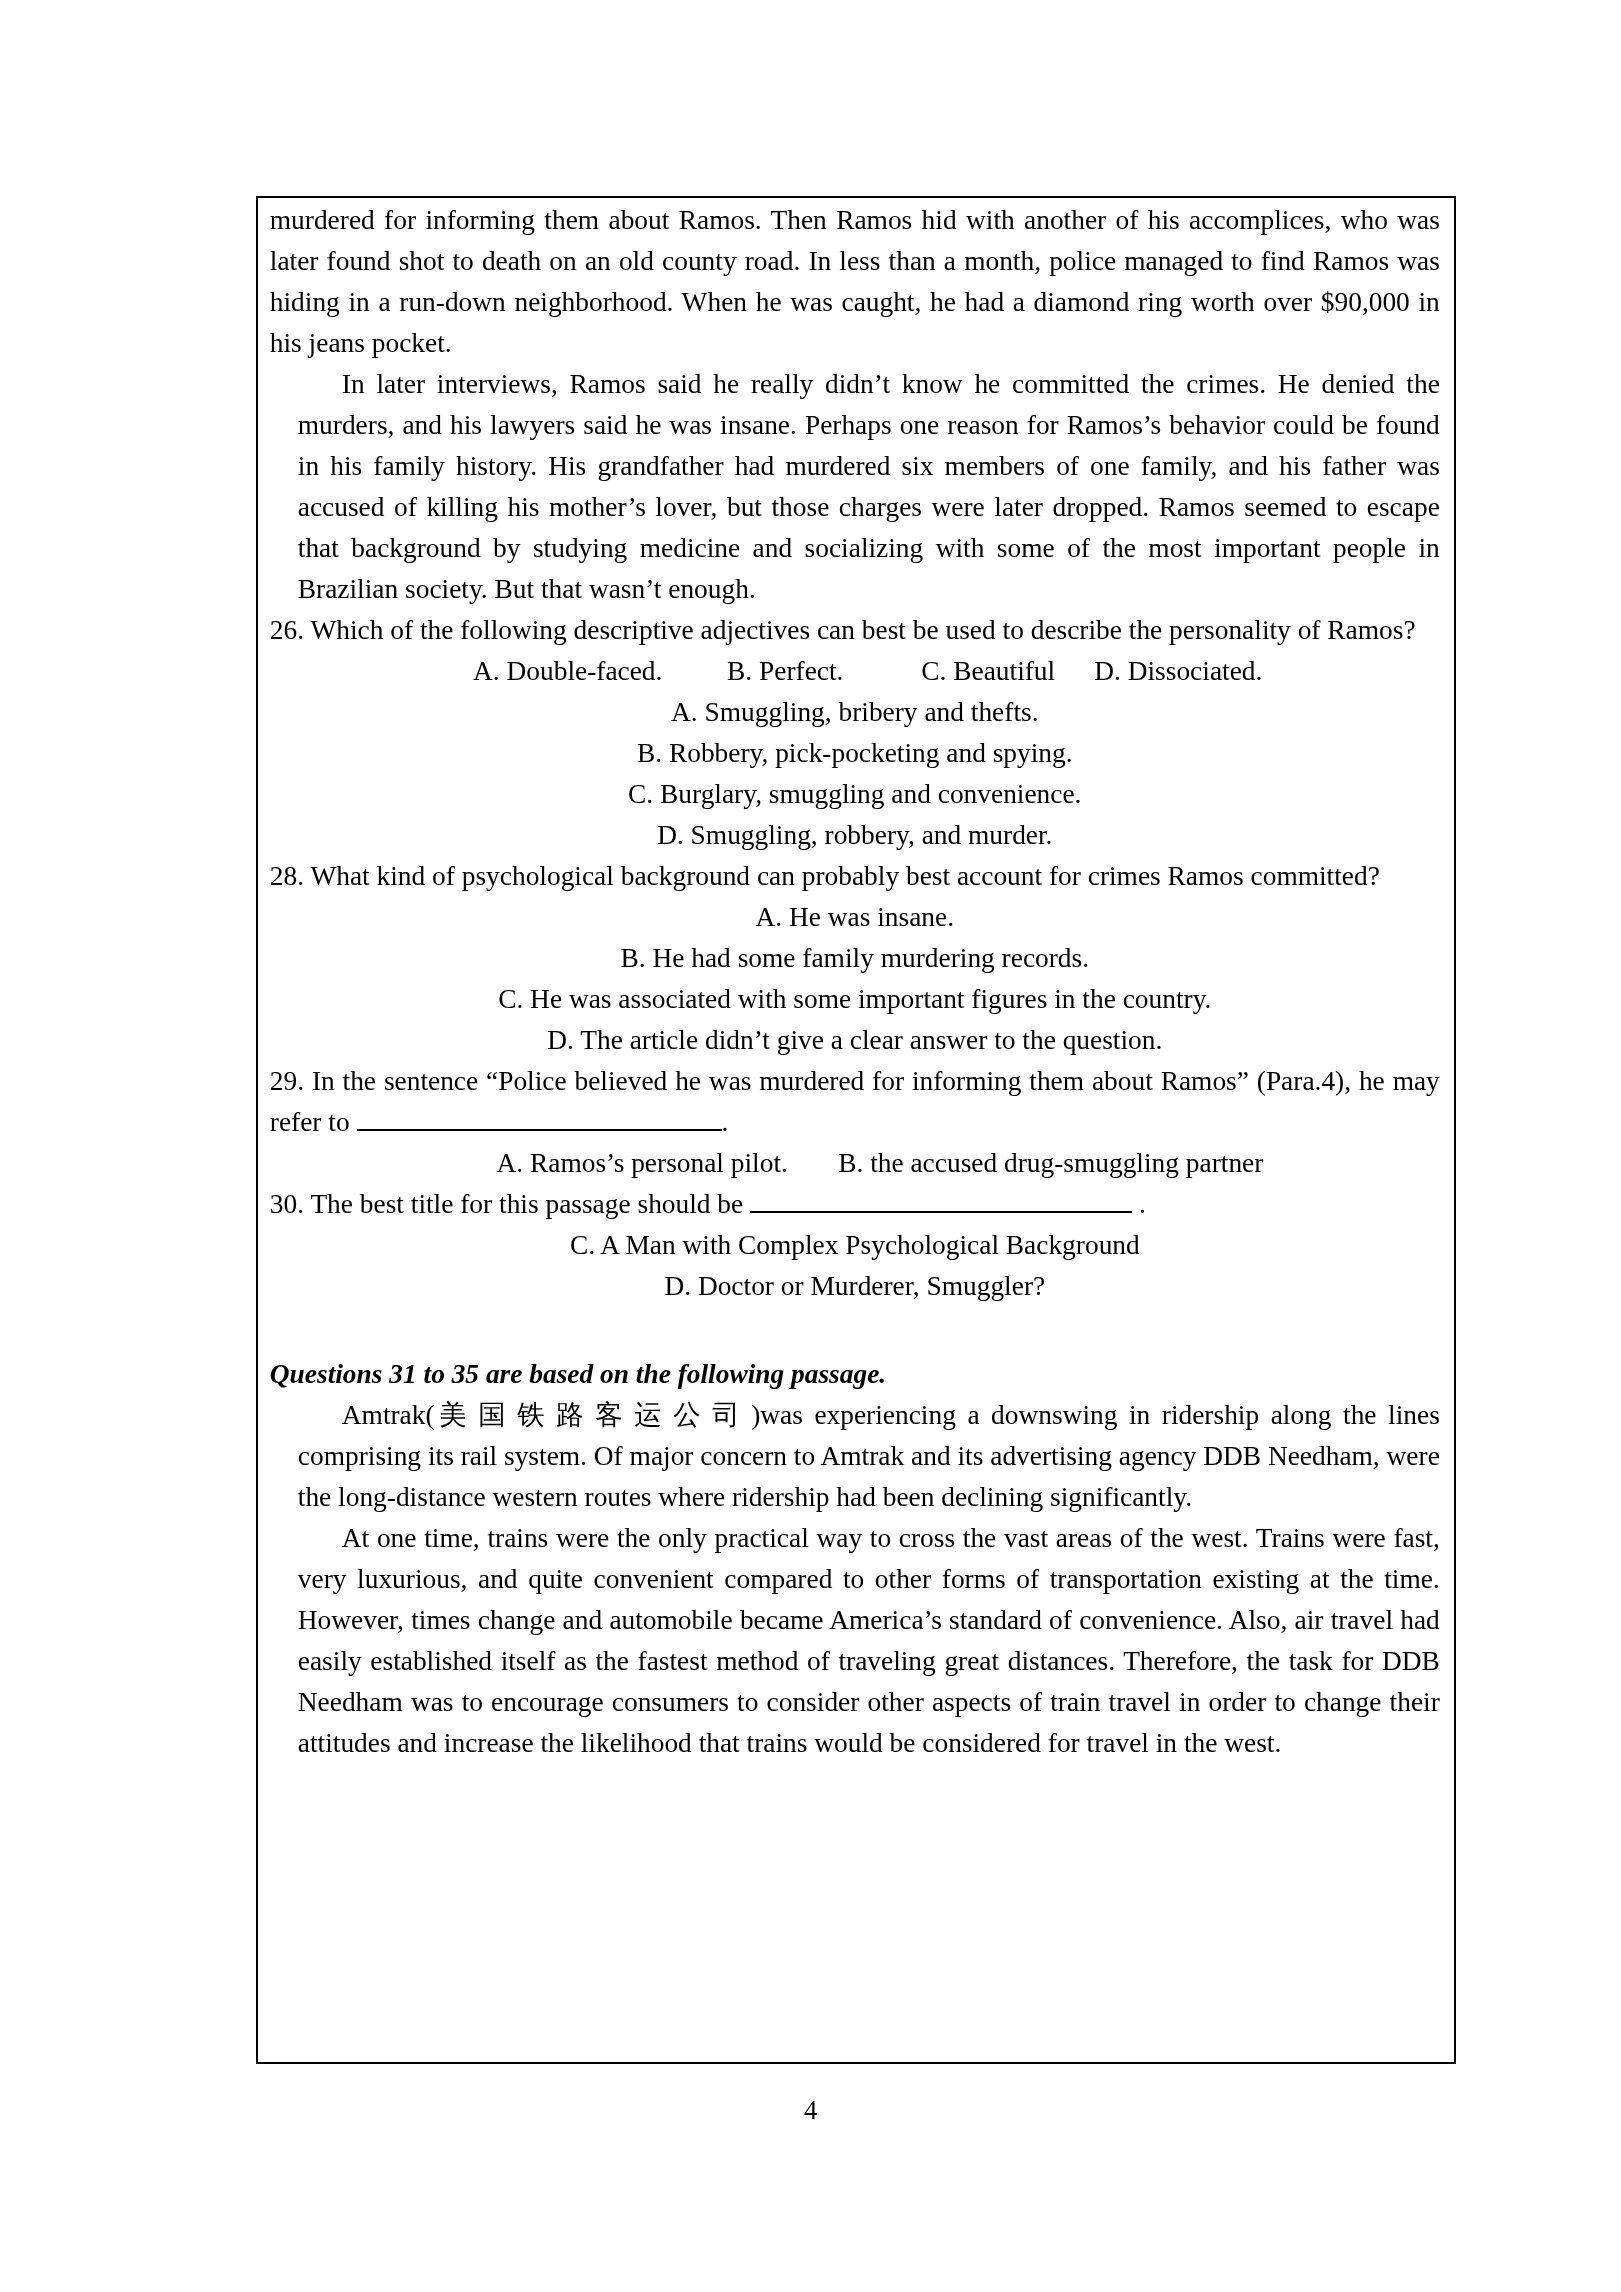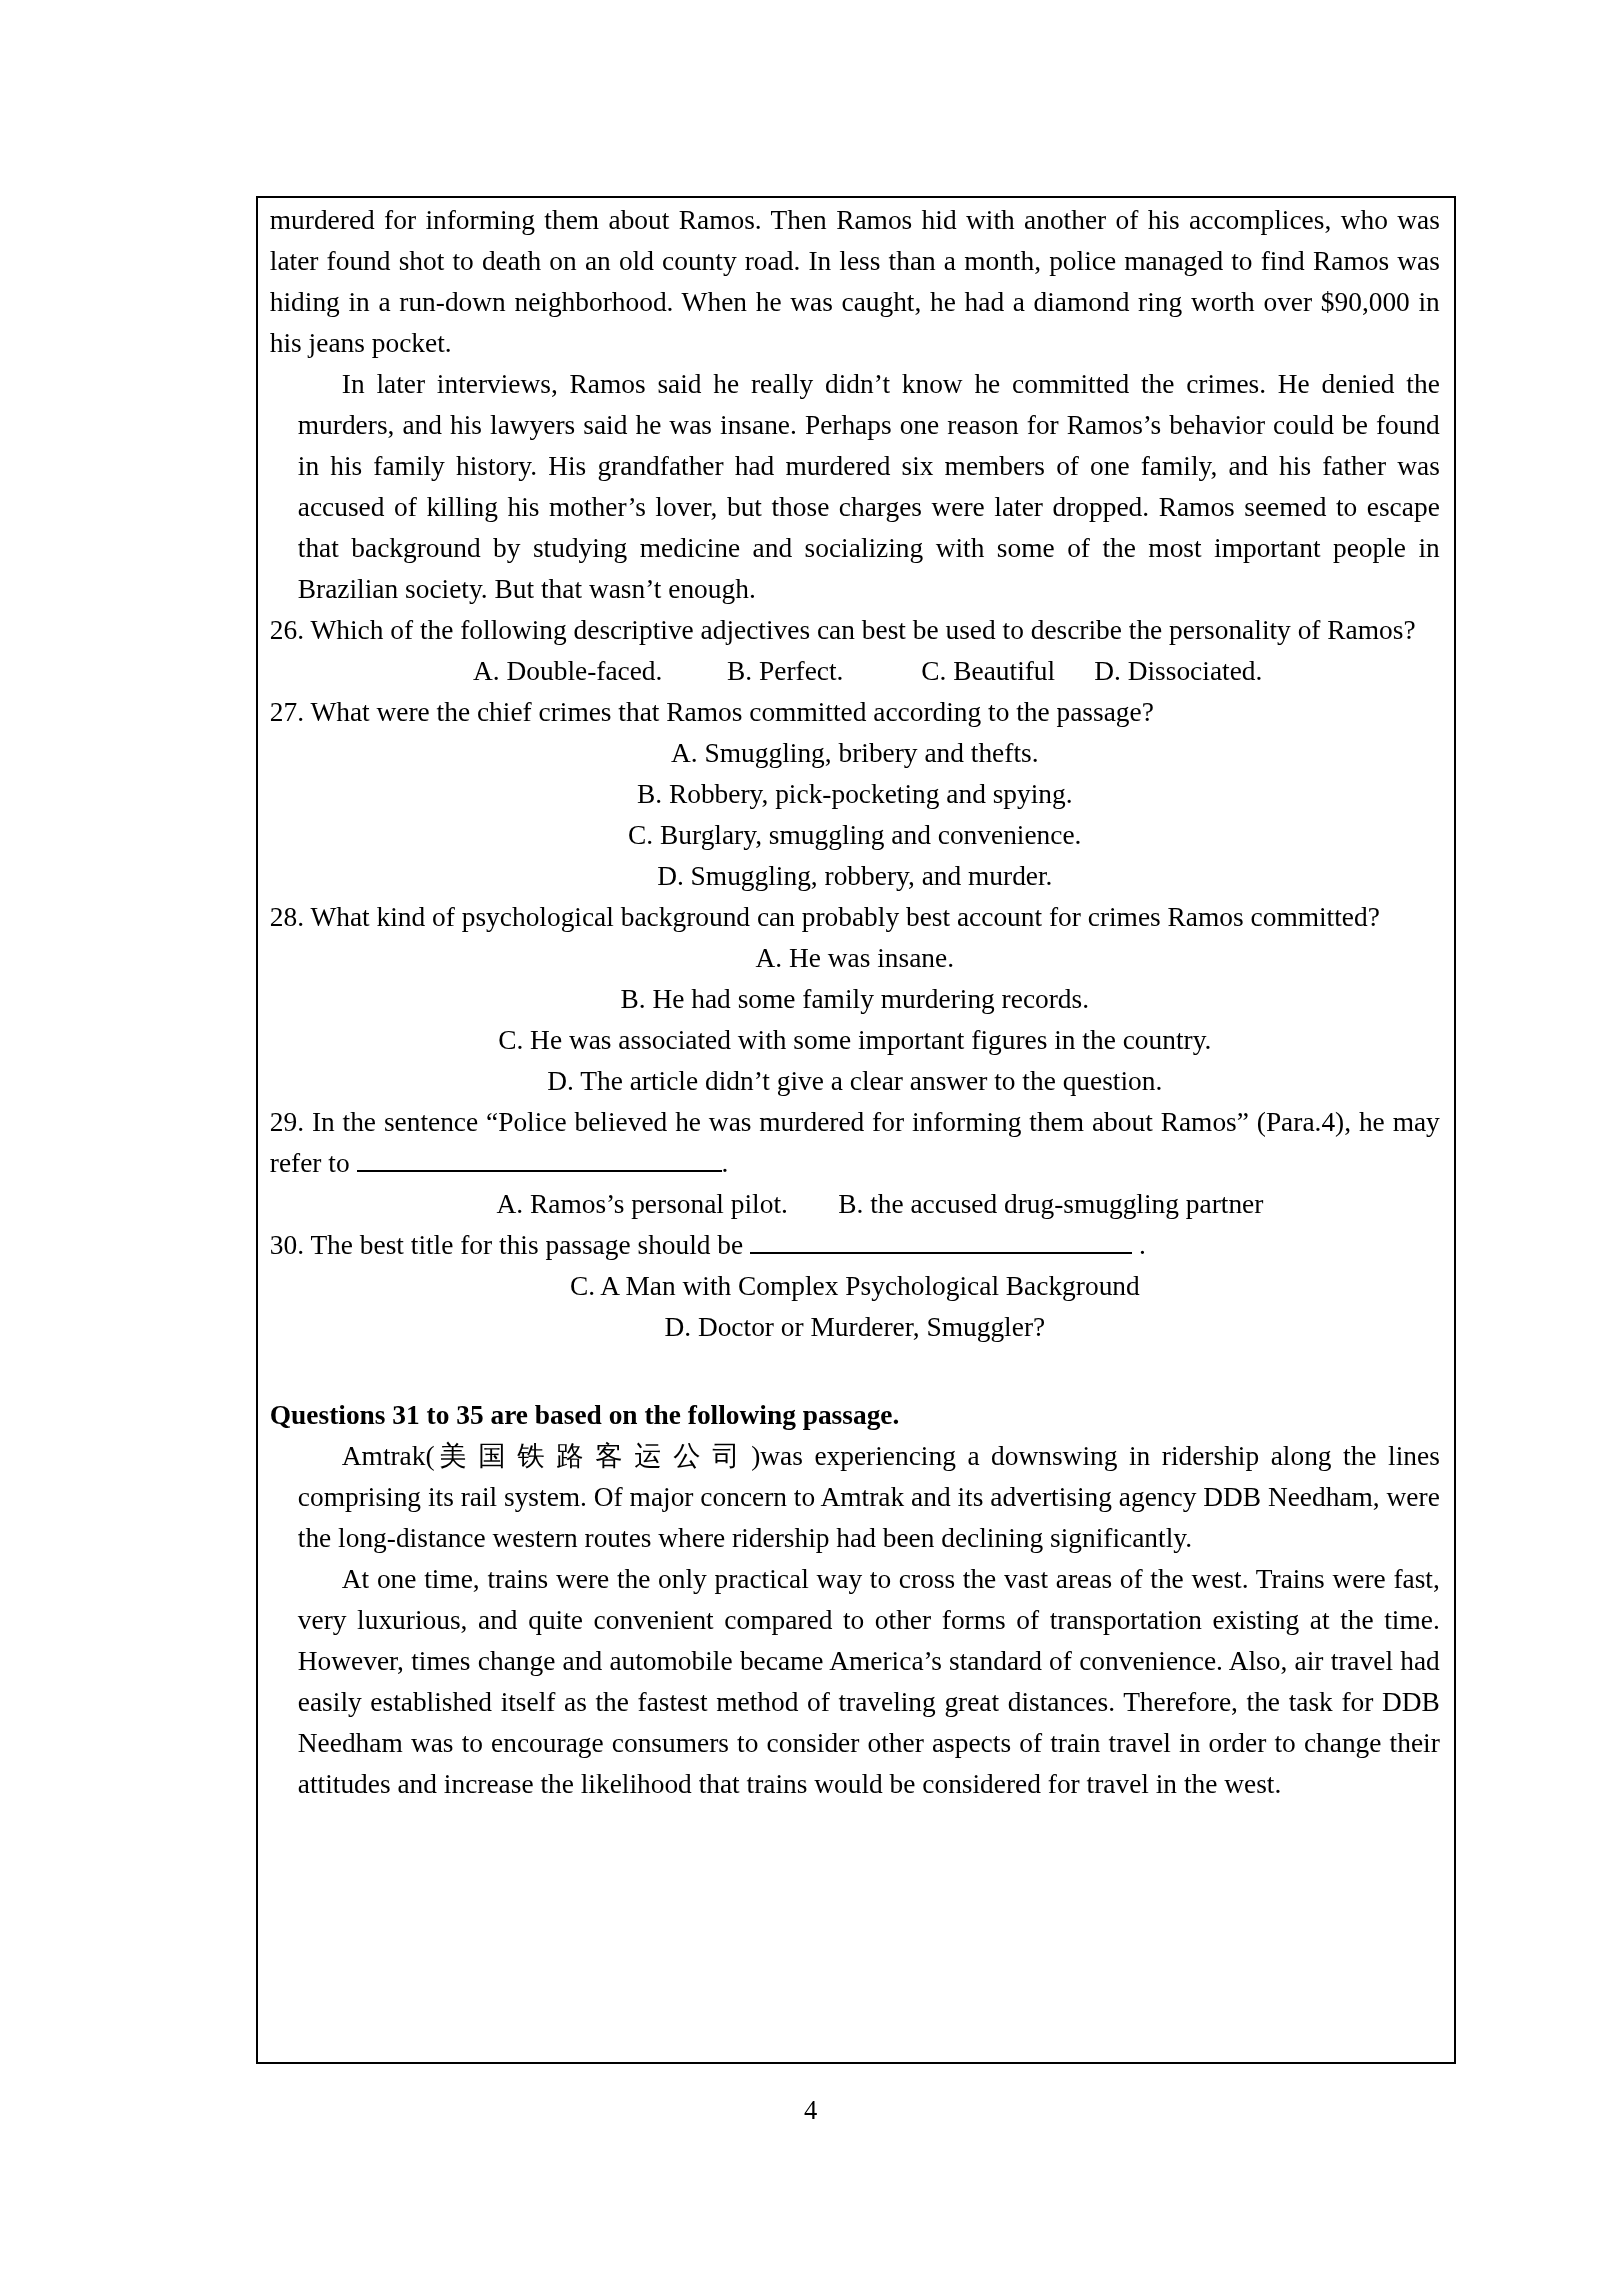--- a/index.html
+++ b/index.html
@@ -42,20 +42,21 @@
     height: 3.9px;
   }
   .blank-29 { width: 365px; }
   .blank-30 { width: 382px; }
   .spacer { height: 47px; }
   .section-header {
     margin: 0;
     font-size: 27.4px;
     line-height: 41px;
     font-weight: bold;
+    font-style: italic;
   }
   .cjk { letter-spacing: 6.9px; }
   .page-number {
     position: absolute;
     left: 0;
     top: 2096px;
     width: 1621px;
     text-align: center;
     font-size: 26.5px;
     line-height: 29px;
@@ -68,21 +69,20 @@
 
   <p class="para">murdered for informing them about Ramos. Then Ramos hid with another of his accomplices, who was later found shot to death on an old county road. In less than a month, police managed to find Ramos was hiding in a run-down neighborhood. When he was caught, he had a diamond ring worth over $90,000 in his jeans pocket.</p>
 
   <p class="para ind">In later interviews, Ramos said he really didn’t know he committed the crimes. He denied the murders, and his lawyers said he was insane. Perhaps one reason for Ramos’s behavior could be found in his family history. His grandfather had murdered six members of one family, and his father was accused of killing his mother’s lover, but those charges were later dropped. Ramos seemed to escape that background by studying medicine and socializing with some of the most important people in Brazilian society. But that wasn’t enough.</p>
 
   <p class="para">26. Which of the following descriptive adjectives can best be used to describe the personality of Ramos?</p>
   <div class="line">
     <span class="opt-a">A. Double-faced.</span><span class="opt-b">B. Perfect.</span><span class="opt-c">C. Beautiful</span><span>D. Dissociated.</span>
   </div>
 
-  <p class="para">27. What were the chief crimes that Ramos committed according to the passage?</p>
   <div class="line">A. Smuggling, bribery and thefts.</div>
   <div class="line">B. Robbery, pick-pocketing and spying.</div>
   <div class="line">C. Burglary, smuggling and convenience.</div>
   <div class="line">D. Smuggling, robbery, and murder.</div>
 
   <p class="para">28. What kind of psychological background can probably best account for crimes Ramos committed?</p>
   <div class="line">A. He was insane.</div>
   <div class="line">B. He had some family murdering records.</div>
   <div class="line">C. He was associated with some important figures in the country.</div>
   <div class="line">D. The article didn’t give a clear answer to the question.</div>

